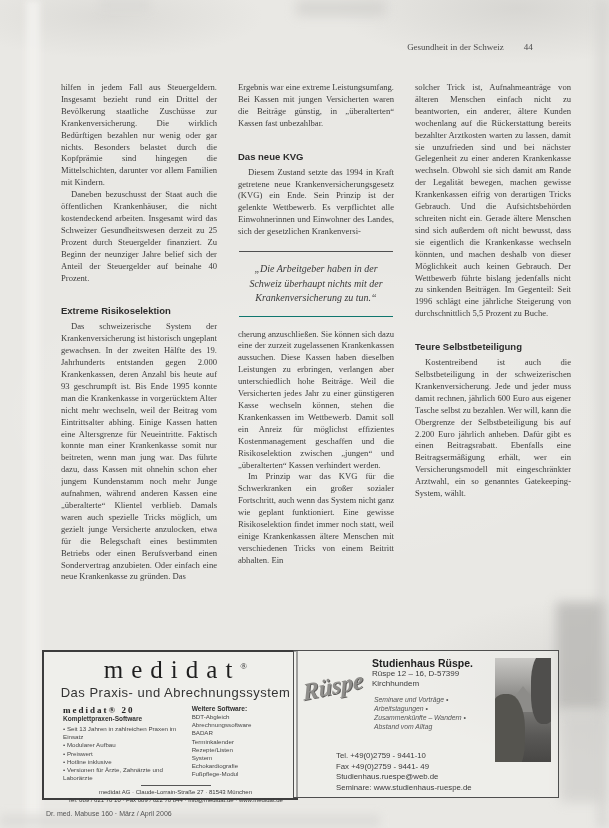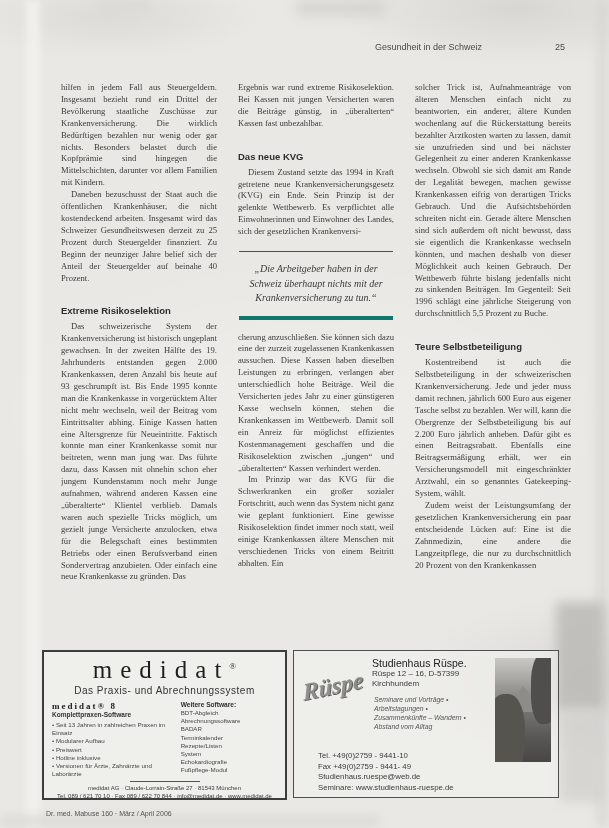--- a/index.html
+++ b/index.html
@@ -17,52 +17,52 @@
       radial-gradient(260px 80px at 85% 1%, rgba(170,169,166,.28), transparent 70%),
       radial-gradient(300px 120px at 101% 82%, rgba(160,159,156,.22), transparent 70%),
       radial-gradient(400px 200px at 50% 50%, rgba(255,255,255,.25), transparent 80%);
   }
   .artifact{position:absolute;pointer-events:none;}
   .scanblur{filter:blur(.3px);}
 
   
   .runhead{
     position:absolute;top:42px;right:44px;width:190px;
-    display:flex;justify-content:space-between;gap:20px;
-    font-family:Liberation Sans, sans-serif;font-size:9px;color:#4b4b4b;
+    display:flex;justify-content:center;gap:20px;
+    font-family:Liberation Serif, serif;font-size:9px;color:#4b4b4b;
   }
   
   .cols{
     position:absolute;left:61px;top:82px;width:510px;height:562px;
     display:flex;gap:21px;overflow:hidden;
   }
   .col{width:164px;font-size:8.6px;line-height:11.9px;text-align:justify;
     hyphens:auto;-webkit-hyphens:auto;}
   .col p{margin:0;}
   .col p.ind{text-indent:10px;}
   .col h3{
     font-family:"Liberation Sans",sans-serif;font-weight:bold;
     font-size:9.5px;line-height:12px;color:#2d2d2d;margin:21px 0 4px 0;
   }
   .pullquote{
     width:150px;margin:13px auto 12px auto;padding:10px 2px;
-    border-top:1px solid #4f4f4f;border-bottom:4px solid #0f766e;
+    border-top:1px solid #4f4f4f;border-bottom:1px solid #0f766e;
     font-style:italic;font-size:10px;line-height:14.5px;text-align:center;color:#3a3a3a;
   }
 
   
   .ad-medidat{
     position:absolute;left:42px;top:650px;width:241px;height:146px;
     border:2px solid #3d3d3d;background:rgba(244,243,240,.6);
-    font-family:"Liberation Sans",sans-serif;color:#3f3f3f;
+    font-family:"Liberation Sans",sans-serif;color:#3f3f3f;padding-left:11px;
   }
   .md-logo{margin-top:4px;text-align:center;font-family:"Liberation Serif",serif;
     font-size:25px;letter-spacing:.32em;color:#1f1f1f;}
   .md-logo sup{font-size:9px;letter-spacing:0;}
-  .md-tagline{text-align:center;font-size:10px;letter-spacing:.5px;color:#333;margin-top:1px;}
+  .md-tagline{text-align:center;font-size:13px;letter-spacing:.5px;color:#333;margin-top:1px;}
   .md-body{display:flex;padding:5px 8px 0 8px;gap:6px;}
   .md-left{width:56%;}
   .md-right{width:44%;}
   .md-prod{font-family:"Liberation Serif",serif;font-weight:bold;font-size:9px;letter-spacing:2px;color:#222;}
   .md-prodsub{font-size:6.5px;font-weight:bold;color:#333;margin-bottom:3px;}
   .md-feat{font-size:6.2px;line-height:8.2px;color:#454545;}
   .md-feat .b::before{content:"• ";}
   .md-more-title{font-size:6.6px;font-weight:bold;color:#2f2f2f;margin-bottom:1px;}
   .md-more{font-size:6.2px;line-height:8.2px;color:#454545;}
   .md-rule{width:70px;border-top:1px solid #555;margin:3px auto 2px auto;}
@@ -74,93 +74,92 @@
     font-family:"Liberation Sans",sans-serif;color:#3d3d3d;
   }
   .rs-logo{
     position:absolute;left:8px;top:6px;width:62px;height:58px;
     display:flex;align-items:center;justify-content:center;
     font-family:"Liberation Serif",serif;font-style:italic;font-weight:bold;
     font-size:24px;color:#8f8e8b;text-shadow:1px 1px 0 #605f5d;
     transform:rotate(-12deg) skewX(-8deg);
   }
   .rs-head{position:absolute;left:78px;top:6px;width:125px;}
-  .rs-title{font-weight:normal;font-size:10.5px;color:#222;}
+  .rs-title{font-weight:bold;font-size:10.5px;color:#222;}
   .rs-addr{font-size:8px;line-height:10px;color:#3a3a3a;}
   .rs-offers{position:absolute;left:80px;top:44px;width:120px;
     font-style:italic;font-size:6.8px;line-height:9px;color:#555;}
   .rs-photo{
     position:absolute;right:7px;top:7px;width:56px;height:104px;
     background:linear-gradient(180deg,#c9c8c5 0%,#a8a7a4 20%,#7d7c79 45%,#595856 75%,#484745 100%);
     overflow:hidden;
   }
   .rs-photo::before{ 
     content:"";position:absolute;left:8px;top:28px;
     border-left:20px solid transparent;border-right:20px solid transparent;
     border-bottom:26px solid #8d8c89;
   }
   .rs-photo::after{ 
     content:"";position:absolute;right:-6px;top:-4px;width:26px;height:70px;
     background:#4f4e4c;border-radius:40%;box-shadow:-38px 46px 0 6px #55544f;
   }
   .rs-invite{position:absolute;left:38px;top:78px;width:160px;
     font-weight:bold;font-size:7.4px;line-height:9.5px;color:#2e2e2e;}
-  .rs-contact{position:absolute;left:24px;top:100px;width:180px;
+  .rs-contact{position:absolute;left:42px;top:100px;width:180px;
     font-size:7.8px;line-height:10.5px;color:#3a3a3a;}
 
   .pagefoot{
     position:absolute;left:46px;top:810px;
     font-family:"Liberation Sans",sans-serif;font-size:7px;color:#555;
   }
 </style>
 </head>
 <body>
 
 <div class="artifact" style="left:26px;top:0;width:14px;height:828px;background:#f2f1ee;filter:blur(3px);opacity:.9;"></div>
 <div class="artifact" style="left:296px;top:0;width:90px;height:16px;background:#cfcecb;filter:blur(6px);opacity:.7;"></div>
 <div class="artifact" style="left:100px;top:0;width:50px;height:10px;background:#d8d7d4;filter:blur(5px);opacity:.7;"></div>
 <div class="artifact" style="left:596px;top:0;width:13px;height:828px;background:#d4d3d0;filter:blur(4px);opacity:.6;"></div>
 <div class="artifact" style="left:556px;top:602px;width:48px;height:108px;background:#bbbab7;filter:blur(6px);opacity:.85;"></div>
 <div class="artifact" style="left:560px;top:712px;width:44px;height:90px;background:#cfcecb;filter:blur(6px);opacity:.7;"></div>
 <div class="artifact" style="left:0;top:814px;width:380px;height:14px;background:#d9d8d5;filter:blur(4px);opacity:.65;"></div>
 
 <div class="runhead scanblur">
   <span>Gesundheit in der Schweiz</span>
-  <span>25</span>
+  <span>44</span>
 </div>
 
 <div class="cols scanblur">
   <div class="col">
     <p>hilfen in jedem Fall aus Steuergeldern. Insgesamt bezieht rund ein Drittel der Bevölkerung staatliche Zuschüsse zur Krankenversicherung. Die wirklich Bedürftigen bezahlen nur wenig oder gar nichts. Besonders belastet durch die Kopfprämie sind hingegen die Mittelschichten, darunter vor allem Familien mit Kindern.</p>
     <p class="ind">Daneben bezuschusst der Staat auch die öffentlichen Krankenhäuser, die nicht kostendeckend arbeiten. Insgesamt wird das Schweizer Gesundheitswesen derzeit zu 25 Prozent durch Steuergelder finanziert. Zu Beginn der neunziger Jahre belief sich der Anteil der Steuergelder auf beinahe 40 Prozent.</p>
     <h3>Extreme Risikoselektion</h3>
     <p class="ind">Das schweizerische System der Krankenversicherung ist historisch ungeplant gewachsen. In der zweiten Hälfte des 19. Jahrhunderts entstanden gegen 2.000 Krankenkassen, deren Anzahl bis heute auf 93 geschrumpft ist. Bis Ende 1995 konnte man die Krankenkasse in vorgerücktem Alter nicht mehr wechseln, weil der Beitrag vom Eintrittsalter abhing. Einige Kassen hatten eine Altersgrenze für Neueintritte. Faktisch konnte man einer Krankenkasse somit nur beitreten, wenn man jung war. Das führte dazu, dass Kassen mit ohnehin schon eher jungem Kundenstamm noch mehr Junge aufnahmen, während anderen Kassen eine „überalterte“ Klientel verblieb. Damals waren auch spezielle Tricks möglich, um gezielt junge Versicherte anzulocken, etwa für die Belegschaft eines bestimmten Betriebs oder einen Berufsverband einen Sondervertrag anzubieten. Oder einfach eine neue Krankenkasse zu gründen. Das</p>
   </div>
   <div class="col">
-    <p>Ergebnis war rund extreme Risikoselektion. Bei Kassen mit jungen Versicherten waren die Beiträge günstig, in „überalterten“ Kassen fast unbezahlbar.</p>
+    <p>Ergebnis war eine extreme Leistungsumfang. Bei Kassen mit jungen Versicherten waren die Beiträge günstig, in „überalterten“ Kassen fast unbezahlbar.</p>
     <h3>Das neue KVG</h3>
     <p class="ind">Diesem Zustand setzte das 1994 in Kraft getretene neue Krankenversicherungsgesetz (KVG) ein Ende. Sein Prinzip ist der gelenkte Wettbewerb. Es verpflichtet alle Einwohnerinnen und Einwohner des Landes, sich der gesetzlichen Krankenversi-</p>
     <div class="pullquote">„Die Arbeitgeber haben in der Schweiz überhaupt nichts mit der Krankenversicherung zu tun.“</div>
     <p>cherung anzuschließen. Sie können sich dazu eine der zurzeit zugelassenen Krankenkassen aussuchen. Diese Kassen haben dieselben Leistungen zu erbringen, verlangen aber unterschiedlich hohe Beiträge. Weil die Versicherten jedes Jahr zu einer günstigeren Kasse wechseln können, stehen die Krankenkassen im Wettbewerb. Damit soll ein Anreiz für möglichst effizientes Kostenmanagement geschaffen und die Risikoselektion zwischen „jungen“ und „überalterten“ Kassen verhindert werden.</p>
     <p class="ind">Im Prinzip war das KVG für die Schwerkranken ein großer sozialer Fortschritt, auch wenn das System nicht ganz wie geplant funktioniert. Eine gewisse Risikoselektion findet immer noch statt, weil einige Krankenkassen ältere Menschen mit verschiedenen Tricks von einem Beitritt abhalten. Ein</p>
   </div>
   <div class="col">
     <p>solcher Trick ist, Aufnahmeanträge von älteren Menschen einfach nicht zu beantworten, ein anderer, ältere Kunden wochenlang auf die Rückerstattung bereits bezahlter Arztkosten warten zu lassen, damit sie unzufrieden sind und bei nächster Gelegenheit zu einer anderen Krankenkasse wechseln. Obwohl sie sich damit am Rande der Legalität bewegen, machen gewisse Krankenkassen eifrig von derartigen Tricks Gebrauch. Und die Aufsichtsbehörden schreiten nicht ein. Gerade ältere Menschen sind sich außerdem oft nicht bewusst, dass sie eigentlich die Krankenkasse wechseln könnten, und machen deshalb von dieser Möglichkeit auch keinen Gebrauch. Der Wettbewerb führte bislang jedenfalls nicht zu sinkenden Beiträgen. Im Gegenteil: Seit 1996 schlägt eine jährliche Steigerung von durchschnittlich 5,5 Prozent zu Buche.</p>
     <h3>Teure Selbstbeteiligung</h3>
     <p class="ind">Kostentreibend ist auch die Selbstbeteiligung in der schweizerischen Krankenversicherung. Jede und jeder muss damit rechnen, jährlich 600 Euro aus eigener Tasche selbst zu bezahlen. Wer will, kann die Obergrenze der Selbstbeteiligung bis auf 2.200 Euro jährlich anheben. Dafür gibt es einen Beitragsrabatt. Ebenfalls eine Beitragsermäßigung erhält, wer ein Versicherungsmodell mit eingeschränkter Arztwahl, ein so genanntes Gatekeeping-System, wählt.</p>
-    <p class="ind">Zudem weist der Leistungsumfang der gesetzlichen Krankenversicherung ein paar entscheidende Lücken auf: Eine ist die Zahnmedizin, eine andere die Langzeitpflege, die nur zu durchschnittlich 20 Prozent von den Krankenkassen</p>
   </div>
 </div>
 
 <div class="ad-medidat scanblur">
   <div class="md-logo"><span>medidat</span><sup>®</sup></div>
   <div class="md-tagline">Das Praxis- und Abrechnungssystem</div>
   <div class="md-body">
     <div class="md-left">
-      <div class="md-prod">medidat® 8</div>
+      <div class="md-prod">medidat® 20</div>
       <div class="md-prodsub">Komplettpraxen-Software</div>
       <div class="md-feat">
         <div class="b">Seit 13 Jahren in zahlreichen Praxen im Einsatz</div>
         <div class="b">Modularer Aufbau</div>
         <div class="b">Preiswert</div>
         <div class="b">Hotline inklusive</div>
         <div class="b">Versionen für Ärzte, Zahnärzte und Laborärzte</div>
       </div>
     </div>
     <div class="md-right">

